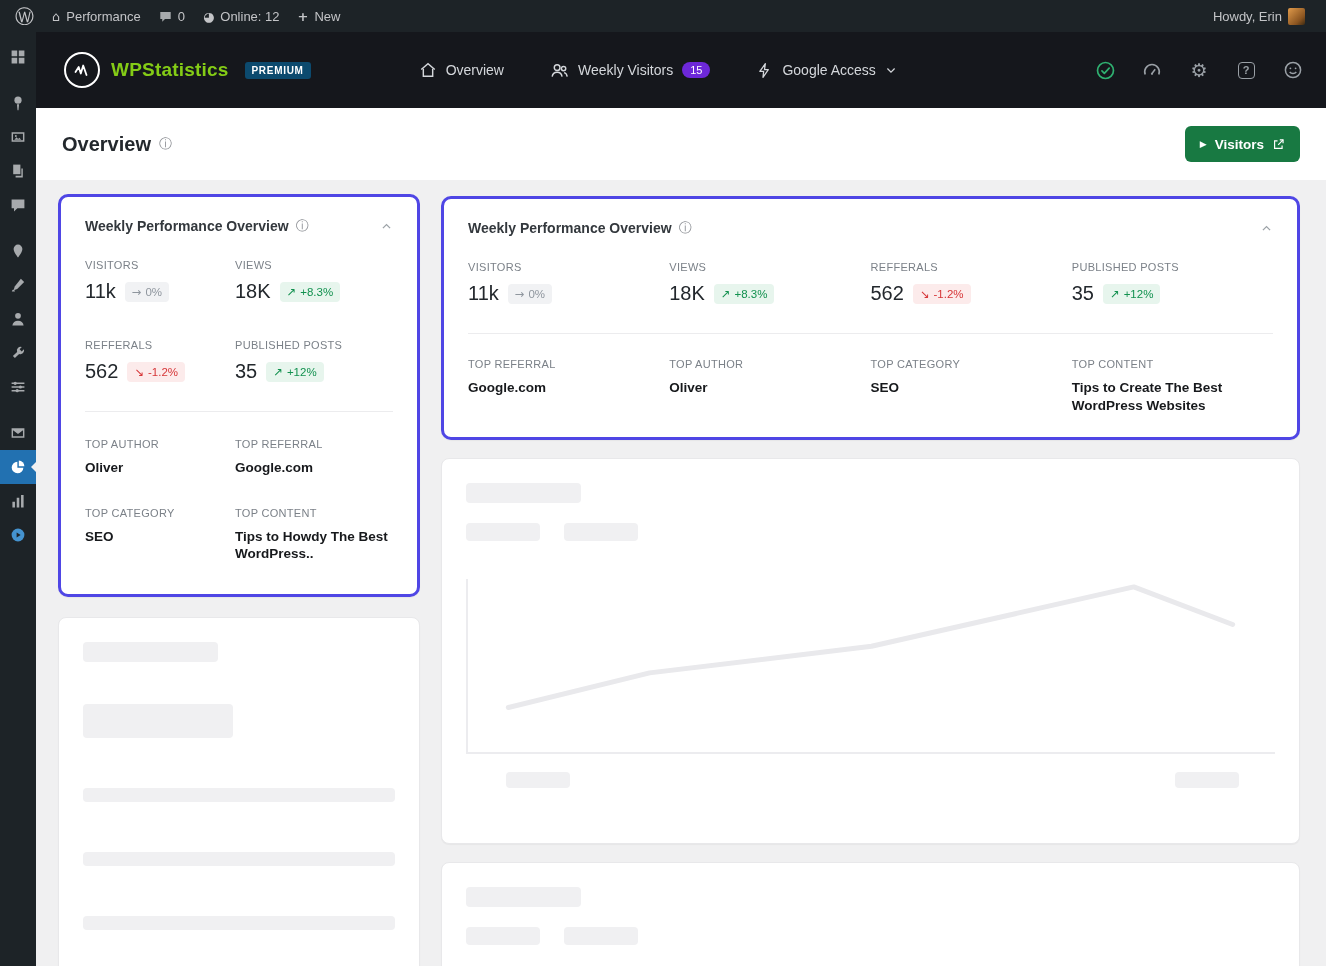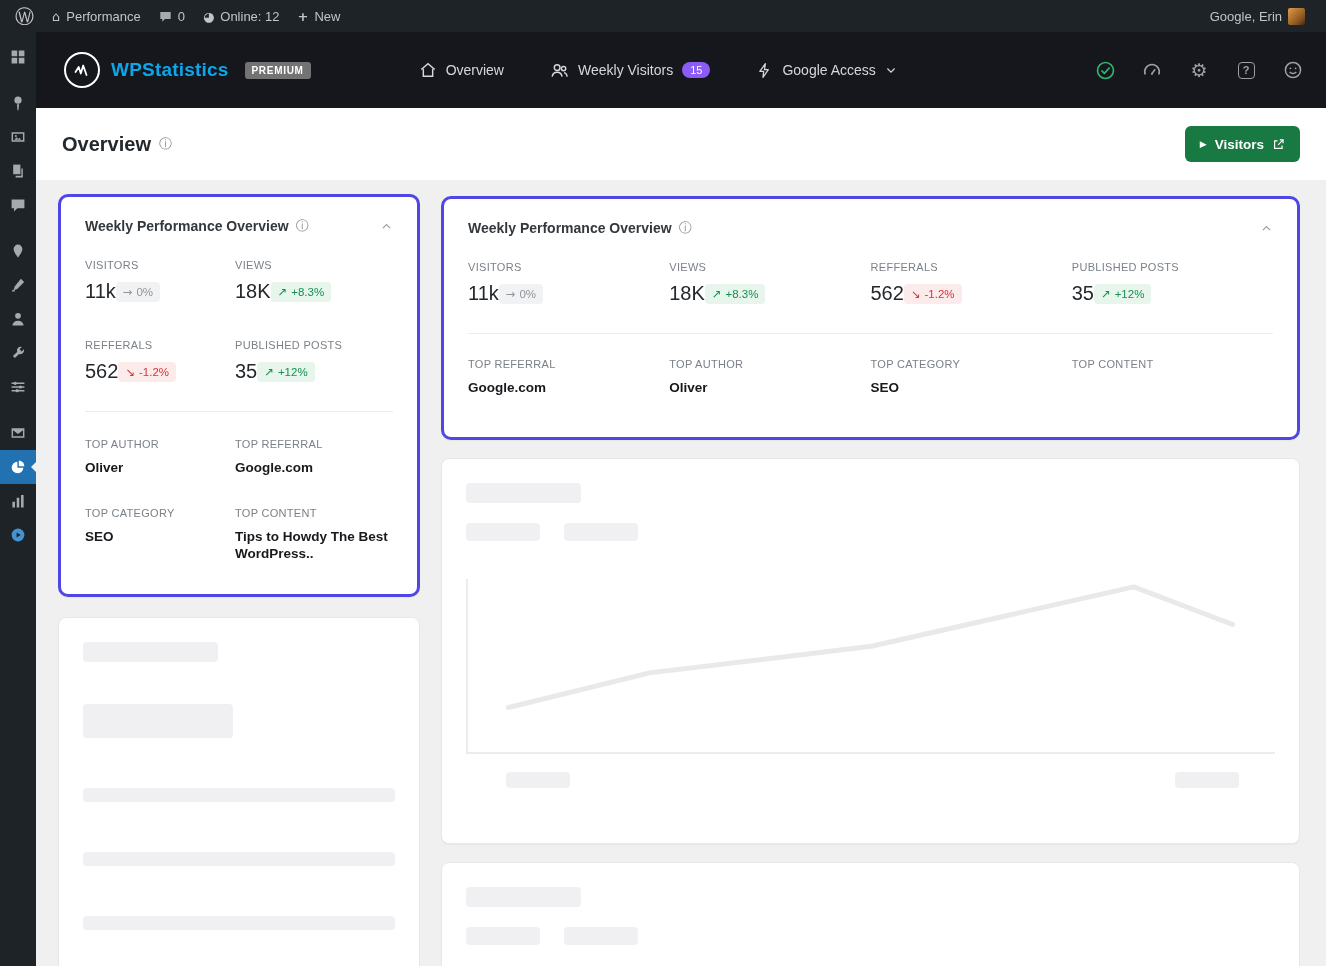--- a/index.html
+++ b/index.html
@@ -24,26 +24,26 @@
   .side-item.active::after { content:""; position:absolute; right:0; top:50%; margin-top:-5px;
                              border:5px solid transparent; border-right-color:#f0f0f1; }
   .side-sep { height:12px; }
 
   
   .pnav { position:absolute; left:36px; top:32px; width:1290px; height:76px; background:#15171c;
           display:flex; align-items:center; color:#d4d7db; z-index:20; padding:0 22px 0 28px; }
   .brandwrap { display:flex; align-items:center; gap:11px; cursor:pointer; }
   .brand-circ { width:36px; height:36px; border:2.4px solid #fff; border-radius:50%;
                 display:flex; align-items:center; justify-content:center; }
-  .brand-name { font-size:19px; font-weight:700; color:#0ea5e9; letter-spacing:.2px; }
-  .premium { background:#737373; color:#fff; font-size:10px; font-weight:700; padding:3px 7px;
+  .brand-name { font-size:19px; font-weight:700; color:#84cc16; letter-spacing:.2px; }
+  .premium { background:#0c4a6e; color:#fff; font-size:10px; font-weight:700; padding:3px 7px;
              border-radius:3px; letter-spacing:.7px; margin-left:5px; }
   .pnav-items { display:flex; align-items:center; gap:46px; margin-left:108px; }
   .pnav-item { display:flex; align-items:center; gap:9px; font-size:14px; color:#d4d7db; cursor:pointer; }
-  .pnav-badge { background:#8b5cf6; color:#fff; font-size:11px; padding:2px 8px; border-radius:10px; }
+  .pnav-badge { background:#6d28d9; color:#fff; font-size:11px; padding:2px 8px; border-radius:10px; }
   .pnav-right { margin-left:auto; display:flex; align-items:center; gap:25px; }
   .icon-btn { width:22px; height:22px; display:flex; align-items:center; justify-content:center;
               color:#9aa0a6; cursor:pointer; font-size:19px; }
   .help-box { width:17px; height:17px; border:1.7px solid currentColor; border-radius:4px; font-size:11px;
               font-weight:700; display:flex; align-items:center; justify-content:center; }
 
   
   .phead { position:absolute; left:36px; top:108px; width:1290px; height:72px; background:#fff;
            display:flex; align-items:center; padding:0 26px; z-index:10; }
   .ptitle { font-size:20px; font-weight:700; color:#23282d; display:flex; align-items:center; gap:8px; }
@@ -64,21 +64,21 @@
   #card-chart  { left:405px; top:278px; width:859px; height:386px; padding:24px; }
   #card-bottom { left:405px; top:682px; width:859px; height:300px; padding:24px; }
 
   .card-head { display:flex; align-items:center; }
   .card-title { font-size:14px; font-weight:700; color:#33383d; display:flex; align-items:center; gap:7px;justify-content:space-between; }
   .chev { margin-left:auto; cursor:pointer; color:#9da3a8; }
 
   .mgrid2 { display:grid; grid-template-columns:150px 1fr; row-gap:36px; margin-top:24px; }
   .mgrid4 { display:grid; grid-template-columns:repeat(4,1fr); margin-top:24px; }
   .mlabel,.tlabel { font-size:11px; color:#7b8188; letter-spacing:.3px; }
-  .mrow { display:flex; align-items:center; margin-top:9px; }
+  .mrow { display:flex; align-items:center; gap:9px; margin-top:9px; }
   .mval { font-size:20px; color:#23282d; font-weight:500; }
   .badge { font-size:11.5px; padding:3px 7px; border-radius:4px; display:inline-flex; align-items:center;
            gap:4px; font-weight:500; white-space:nowrap; }
   .badge.neu  { background:#f1f2f4; color:#8f969e; }
   .badge.up   { background:#e7f5ed; color:#12914f; }
   .badge.down { background:#fcebeb; color:#d63638; }
   .hr { border-top:1px solid #ececee; margin-top:28px; }
   .tgrid2 { display:grid; grid-template-columns:150px 1fr; row-gap:30px; margin-top:26px; }
   .tgrid4 { display:grid; grid-template-columns:repeat(4,1fr); margin-top:24px; }
   .tval { font-size:13.5px; font-weight:700; color:#17191c; margin-top:9px; line-height:1.3; }
@@ -112,21 +112,21 @@
   <div class="grp">
     <span class="uni">◕</span>
     <span>Online: 12</span>
   </div>
   <div class="grp">
     <span class="uni" style="font-weight:700">+</span>
     <span>New</span>
   </div>
   <div class="spacer"></div>
   <div class="grp">
-    <span>Google, Erin</span>
+    <span>Howdy, Erin</span>
     <span class="avatar"></span>
   </div>
 </div>
 
 <div class="sidebar">
   <div class="side-item">
     <span>
         <svg viewBox="0 0 20 20">
           <path d="M2 2h7v7H2zM11 2h7v7h-7zM2 11h7v7H2zM11 11h7v7h-7z"></path>
         </svg>
@@ -473,20 +473,21 @@
       <div>
         <div class="tlabel">TOP AUTHOR</div>
         <div class="tval">Oliver</div>
       </div>
       <div>
         <div class="tlabel">TOP CATEGORY</div>
         <div class="tval">SEO</div>
       </div>
       <div>
         <div class="tlabel">TOP CONTENT</div>
+        <div class="tval">Tips to Create The Best WordPress Websites</div>
       </div>
     </div>
   </div>
 
   <div class="card" id="skel-left">
     <div class="skel" style="width:135px;height:20px"></div>
     <div class="skel" style="width:150px;height:34px;margin-top:42px"></div>
     <div class="skel" style="width:100%;height:14px;margin-top:50px"></div>
     <div class="skel" style="width:100%;height:14px;margin-top:50px"></div>
     <div class="skel" style="width:100%;height:14px;margin-top:50px"></div>

